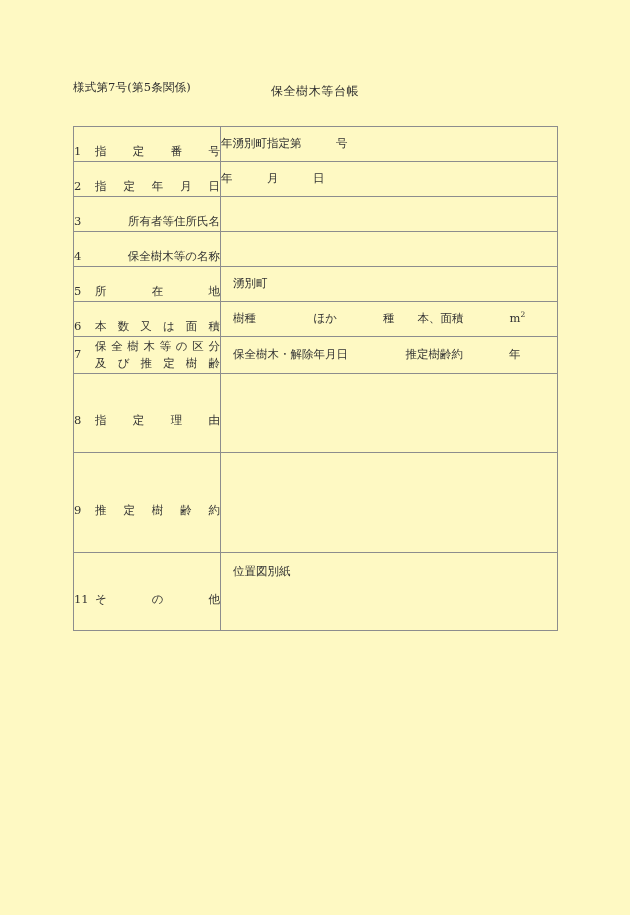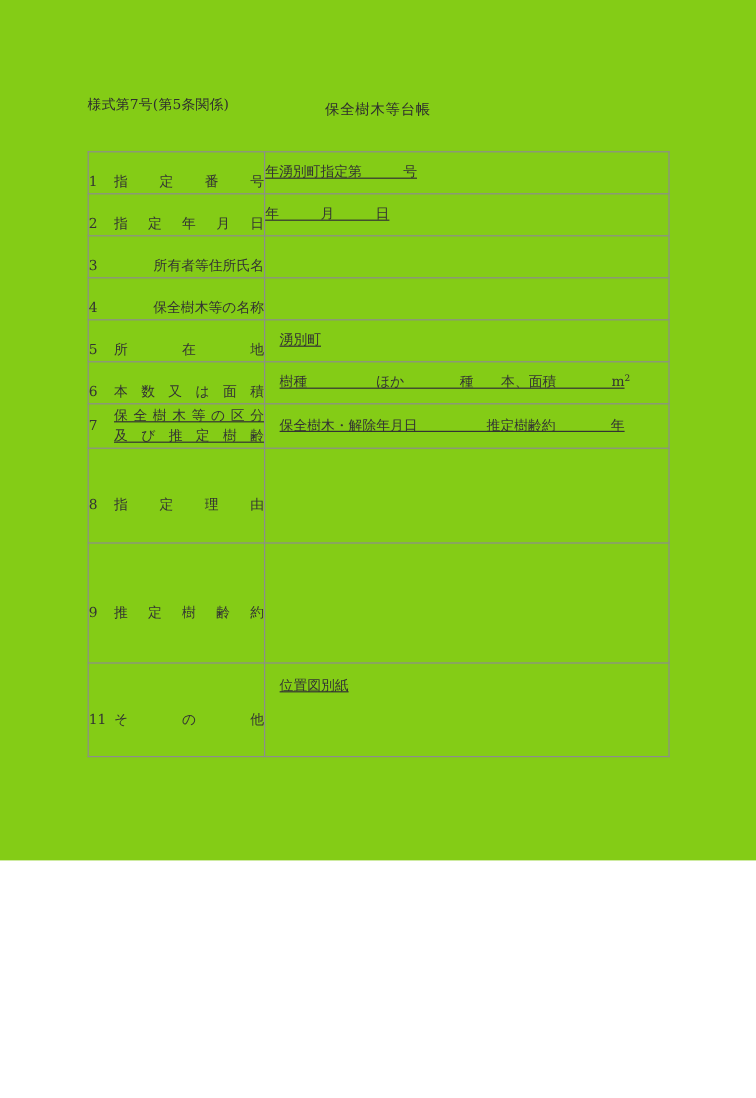--- a/index.html
+++ b/index.html
@@ -10,22 +10,22 @@
     width: 630px;
     height: 915px;
     background: #ffffff;
     font-family: "DejaVu Serif", "Liberation Serif", serif;
     color: #3a3a3a;
     overflow: hidden;
   }
   .page {
     position: relative;
     width: 630px;
-    height: 717px;
-    background: #84cc16;
+    height: 915px;
+    background: #fef9c3;
   }
   .form-no {
     position: absolute;
     left: 73px;
     top: 80px;
     font-size: 11.5px;
     letter-spacing: 0.2px;
     color: #2e2e2e;
     white-space: nowrap;
   }
@@ -111,23 +111,22 @@
   .lbl-stack-lines {
     flex: 1 1 auto;
     padding-left: 6px;
     line-height: 1.45;
   }
   .lbl-stack-lines > span {
     display: block;
     text-align: justify;
     text-align-last: justify;
     text-justify: inter-character;
-    text-decoration: underline;
-  }
-  .val-seg { white-space: pre; text-decoration: underline; }
+  }
+  .val-seg { white-space: pre; }
   .sup {
     font-size: 7.5px;
     vertical-align: super;
     line-height: 0;
   }
 </style>
 </head>
 <body>
 
 <div class="page">

